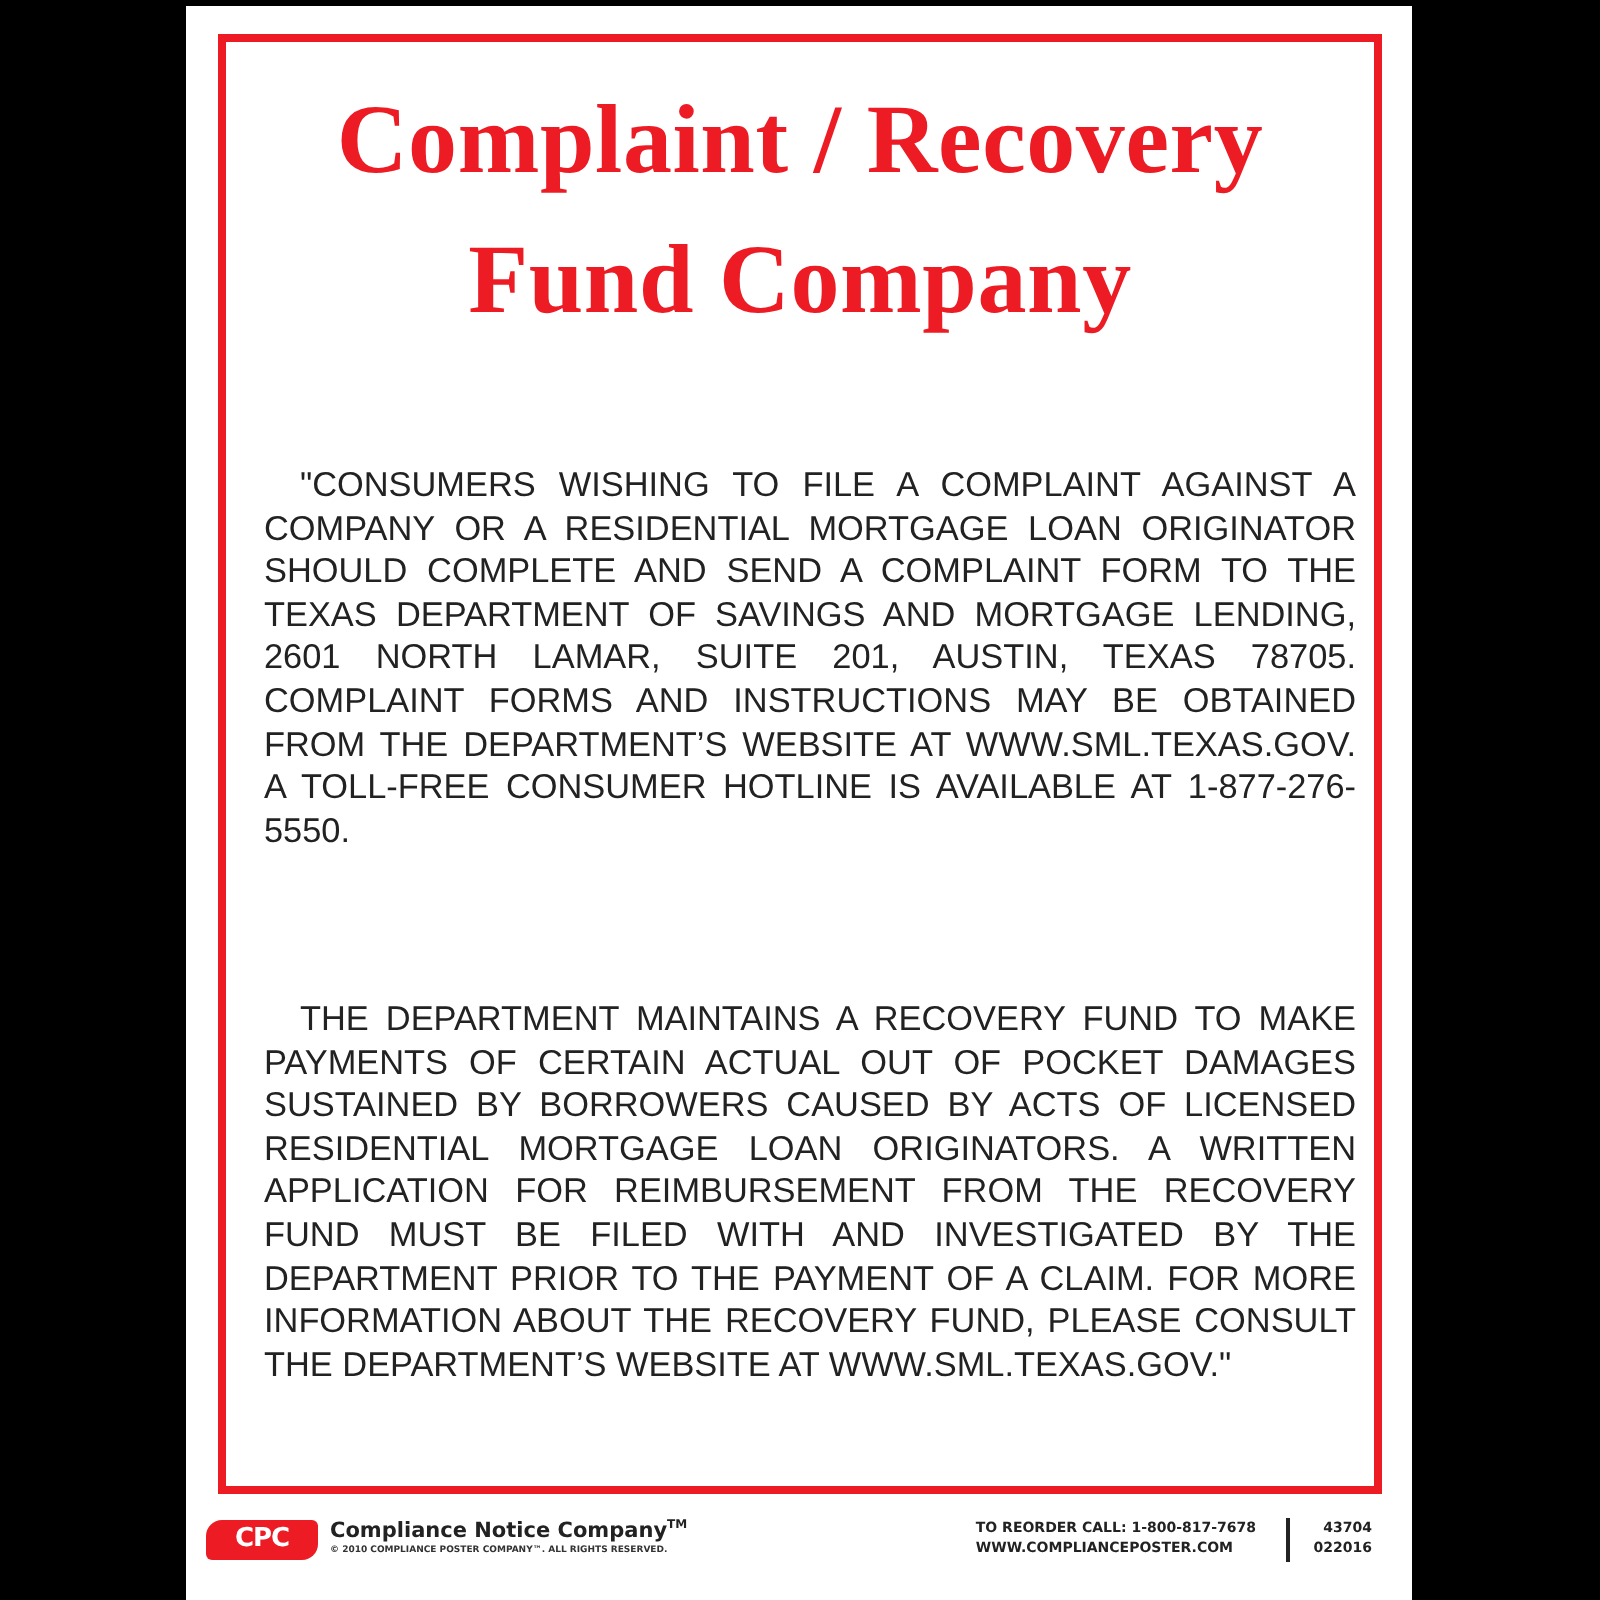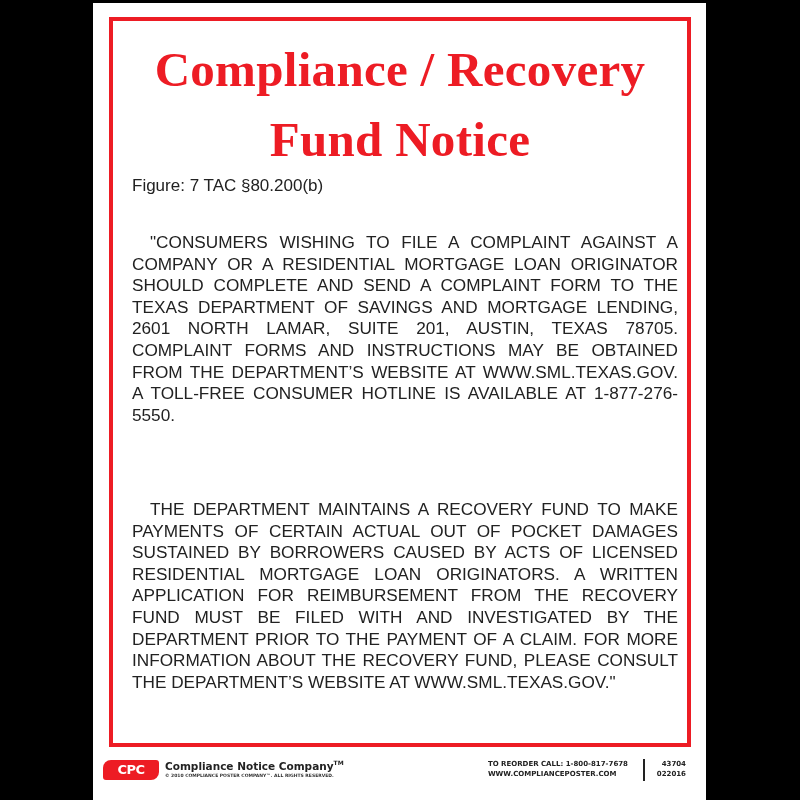--- a/index.html
+++ b/index.html
@@ -23,24 +23,23 @@
   .reorder { position:absolute; right:78px; top:4px; font-family:"DejaVu Sans",sans-serif; font-weight:bold; font-size:7px; line-height:10px; color:#222; white-space:nowrap; }
   .vbar { position:absolute; left:550px; top:4px; width:2px; height:22px; background:#222; }
   .codes { position:absolute; right:20px; top:4px; text-align:right; font-family:"DejaVu Sans",sans-serif; font-weight:bold; font-size:7px; line-height:10px; color:#222;margin-left:48px; }
 </style>
 </head>
 <body>
 
 <div class="page">
   <div class="frame">
     <div class="title">
-      <div>Compliance / Recovery</div>
-      <div>Fund Notice</div>
+      <div>Complaint / Recovery</div>
+      <div>Fund Company</div>
     </div>
-    <div class="figure">Figure: 7 TAC §80.200(b)</div>
     <div class="body p1">
       <p>"CONSUMERS WISHING TO FILE A COMPLAINT AGAINST A COMPANY OR A RESIDENTIAL MORTGAGE LOAN ORIGINATOR SHOULD COMPLETE AND SEND A COMPLAINT FORM TO THE TEXAS DEPARTMENT OF SAVINGS AND MORTGAGE LENDING, 2601 NORTH LAMAR, SUITE 201, AUSTIN, TEXAS 78705. COMPLAINT FORMS AND INSTRUCTIONS MAY BE OBTAINED FROM THE DEPARTMENT’S WEBSITE AT WWW.SML.TEXAS.GOV. A TOLL-FREE CONSUMER HOTLINE IS AVAILABLE AT 1-877-276-5550.</p>
     </div>
     <div class="body p2">
       <p>THE DEPARTMENT MAINTAINS A RECOVERY FUND TO MAKE PAYMENTS OF CERTAIN ACTUAL OUT OF POCKET DAMAGES SUSTAINED BY BORROWERS CAUSED BY ACTS OF LICENSED RESIDENTIAL MORTGAGE LOAN ORIGINATORS. A WRITTEN APPLICATION FOR REIMBURSEMENT FROM THE RECOVERY FUND MUST BE FILED WITH AND INVESTIGATED BY THE DEPARTMENT PRIOR TO THE PAYMENT OF A CLAIM. FOR MORE INFORMATION ABOUT THE RECOVERY FUND, PLEASE CONSULT THE DEPARTMENT’S WEBSITE AT WWW.SML.TEXAS.GOV."</p>
     </div>
   </div>
 
   <div class="footer">
     <div class="logo">CPC</div>

